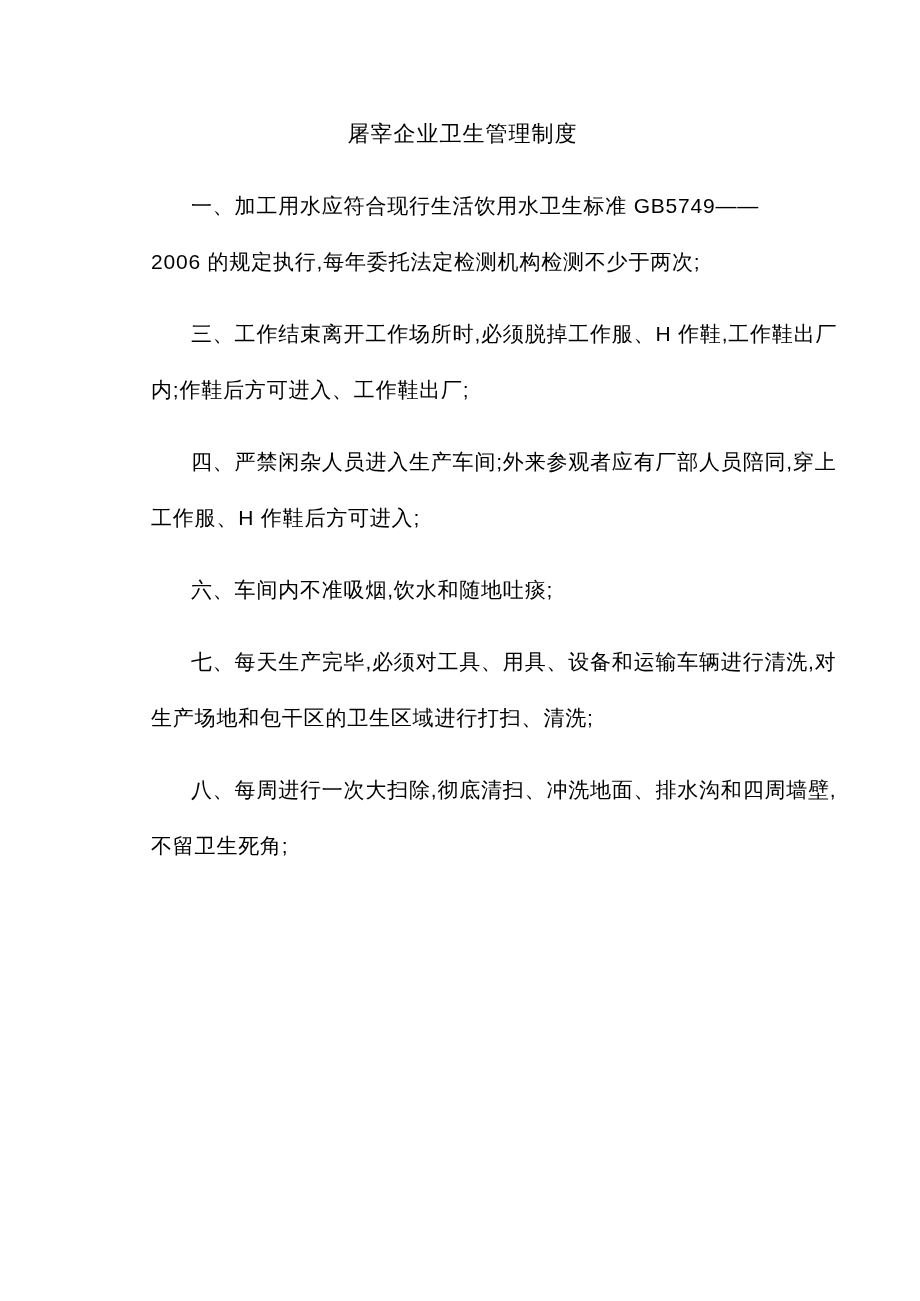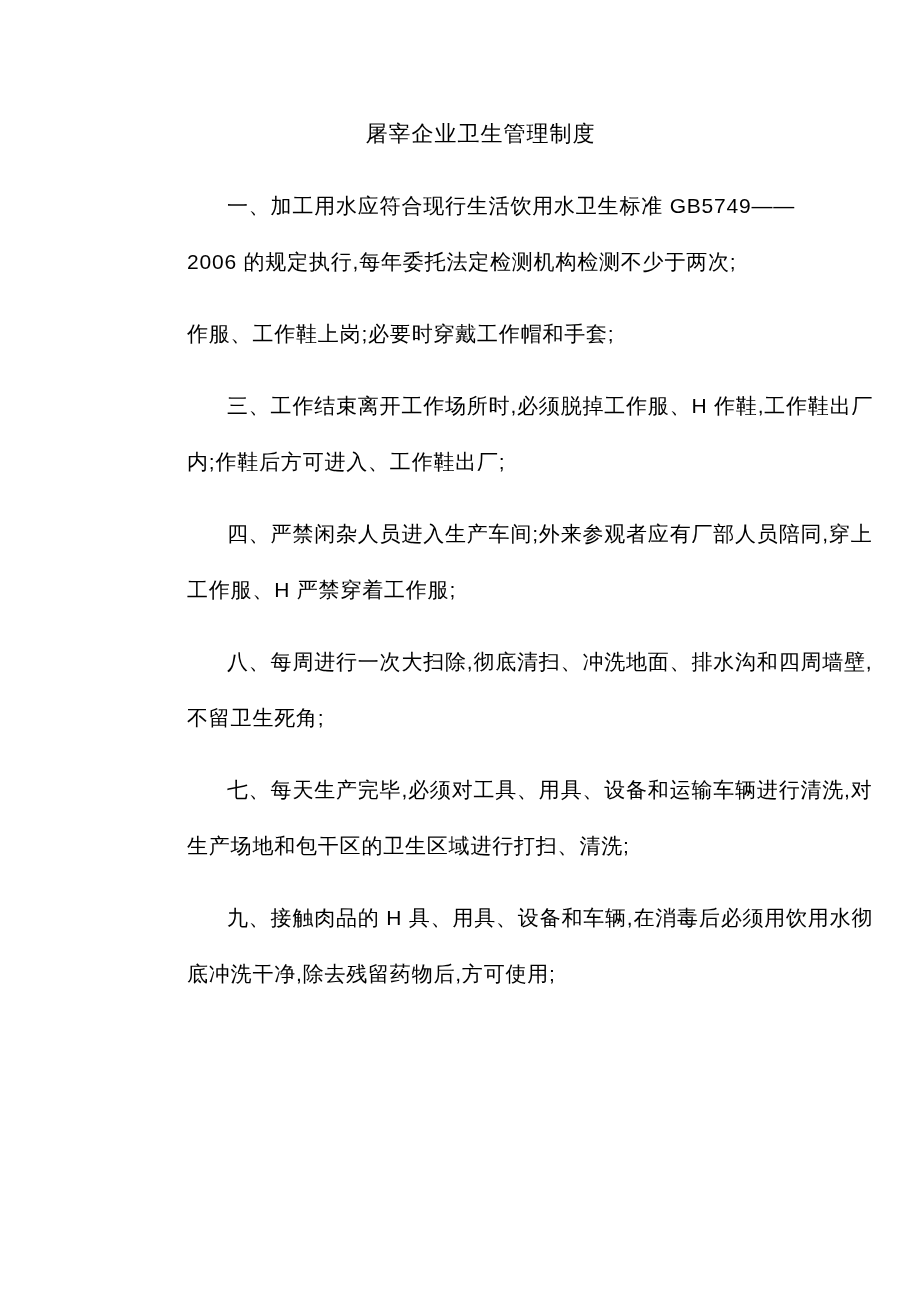--- a/index.html
+++ b/index.html
@@ -9,21 +9,20 @@
   }
   .page {
     position: relative;
     width: 920px;
     height: 1301px;
     background: #ffffff;
     color: #000000;
     font-family: "Liberation Sans", "DejaVu Sans", sans-serif;
     overflow: hidden;
     box-sizing: border-box;
-    padding-left: 36px;
   }
   .content {
     box-sizing: border-box;
     padding: 106px 130px 0 135px;
   }
   .doc-title {
     font-size: 22px;
     line-height: 56px;
     text-align: center;
     letter-spacing: 1px;
@@ -52,37 +51,35 @@
 
 <div class="page">
   <div class="content">
     <h1 class="doc-title">屠宰企业卫生管理制度</h1>
     <div>
         <div class="para">
           <div class="line first">一、加工用水应符合现行生活饮用水卫生标准 GB5749——</div>
           <div class="line">2006 的规定执行,每年委托法定检测机构检测不少于两次;</div>
         </div>
         <div class="para">
-          <div class="line">作服、工作鞋上岗;必要时穿戴工作帽和手套;</div>
         </div>
         <div class="para">
           <div class="line first">三、工作结束离开工作场所时,必须脱掉工作服、H 作鞋,工作鞋出厂</div>
           <div class="line">内;作鞋后方可进入、工作鞋出厂;</div>
         </div>
         <div class="para">
           <div class="line first">四、严禁闲杂人员进入生产车间;外来参观者应有厂部人员陪同,穿上</div>
-          <div class="line">工作服、H 严禁穿着工作服;</div>
+          <div class="line">工作服、H 作鞋后方可进入;</div>
         </div>
         <div class="para">
-          <div class="line first">八、每周进行一次大扫除,彻底清扫、冲洗地面、排水沟和四周墙壁,</div>
-          <div class="line">不留卫生死角;</div>
+          <div class="line first">六、车间内不准吸烟,饮水和随地吐痰;</div>
         </div>
         <div class="para">
           <div class="line first">七、每天生产完毕,必须对工具、用具、设备和运输车辆进行清洗,对</div>
           <div class="line">生产场地和包干区的卫生区域进行打扫、清洗;</div>
         </div>
         <div class="para">
-          <div class="line first">九、接触肉品的 H 具、用具、设备和车辆,在消毒后必须用饮用水彻</div>
-          <div class="line">底冲洗干净,除去残留药物后,方可使用;</div>
+          <div class="line first">八、每周进行一次大扫除,彻底清扫、冲洗地面、排水沟和四周墙壁,</div>
+          <div class="line">不留卫生死角;</div>
         </div>
       </div>
   </div>
 </div>
 
 </body></html>

